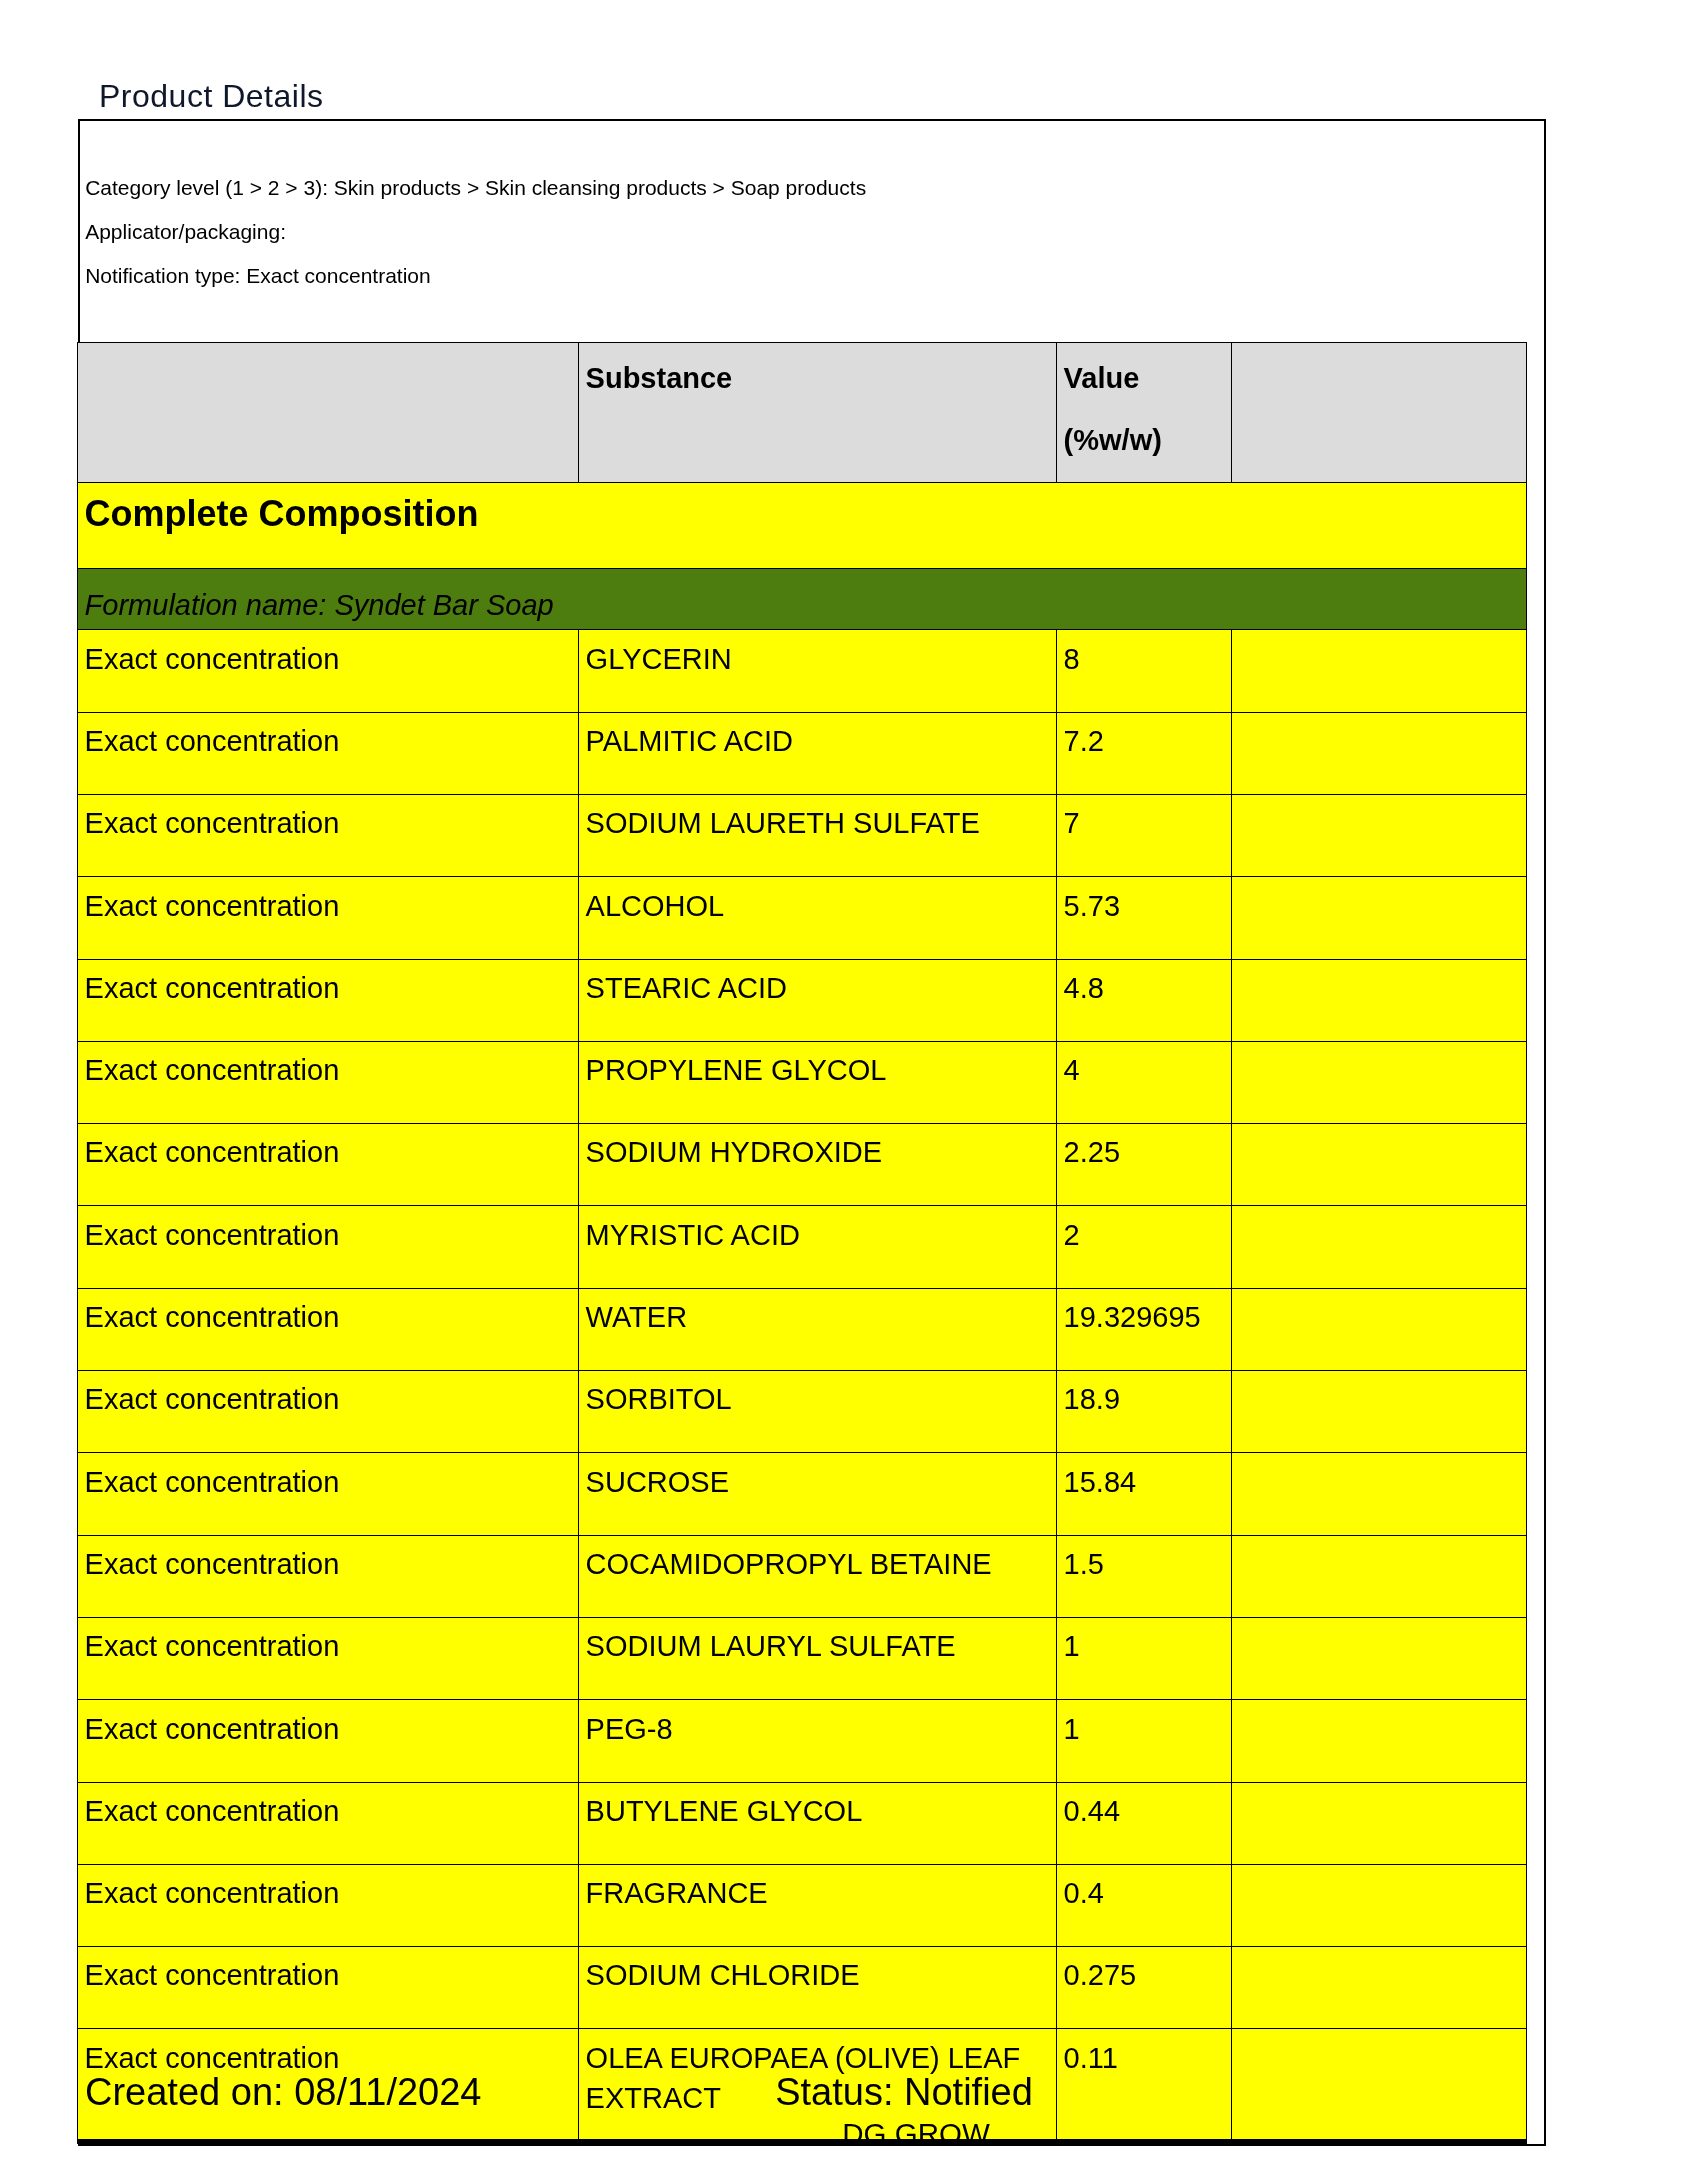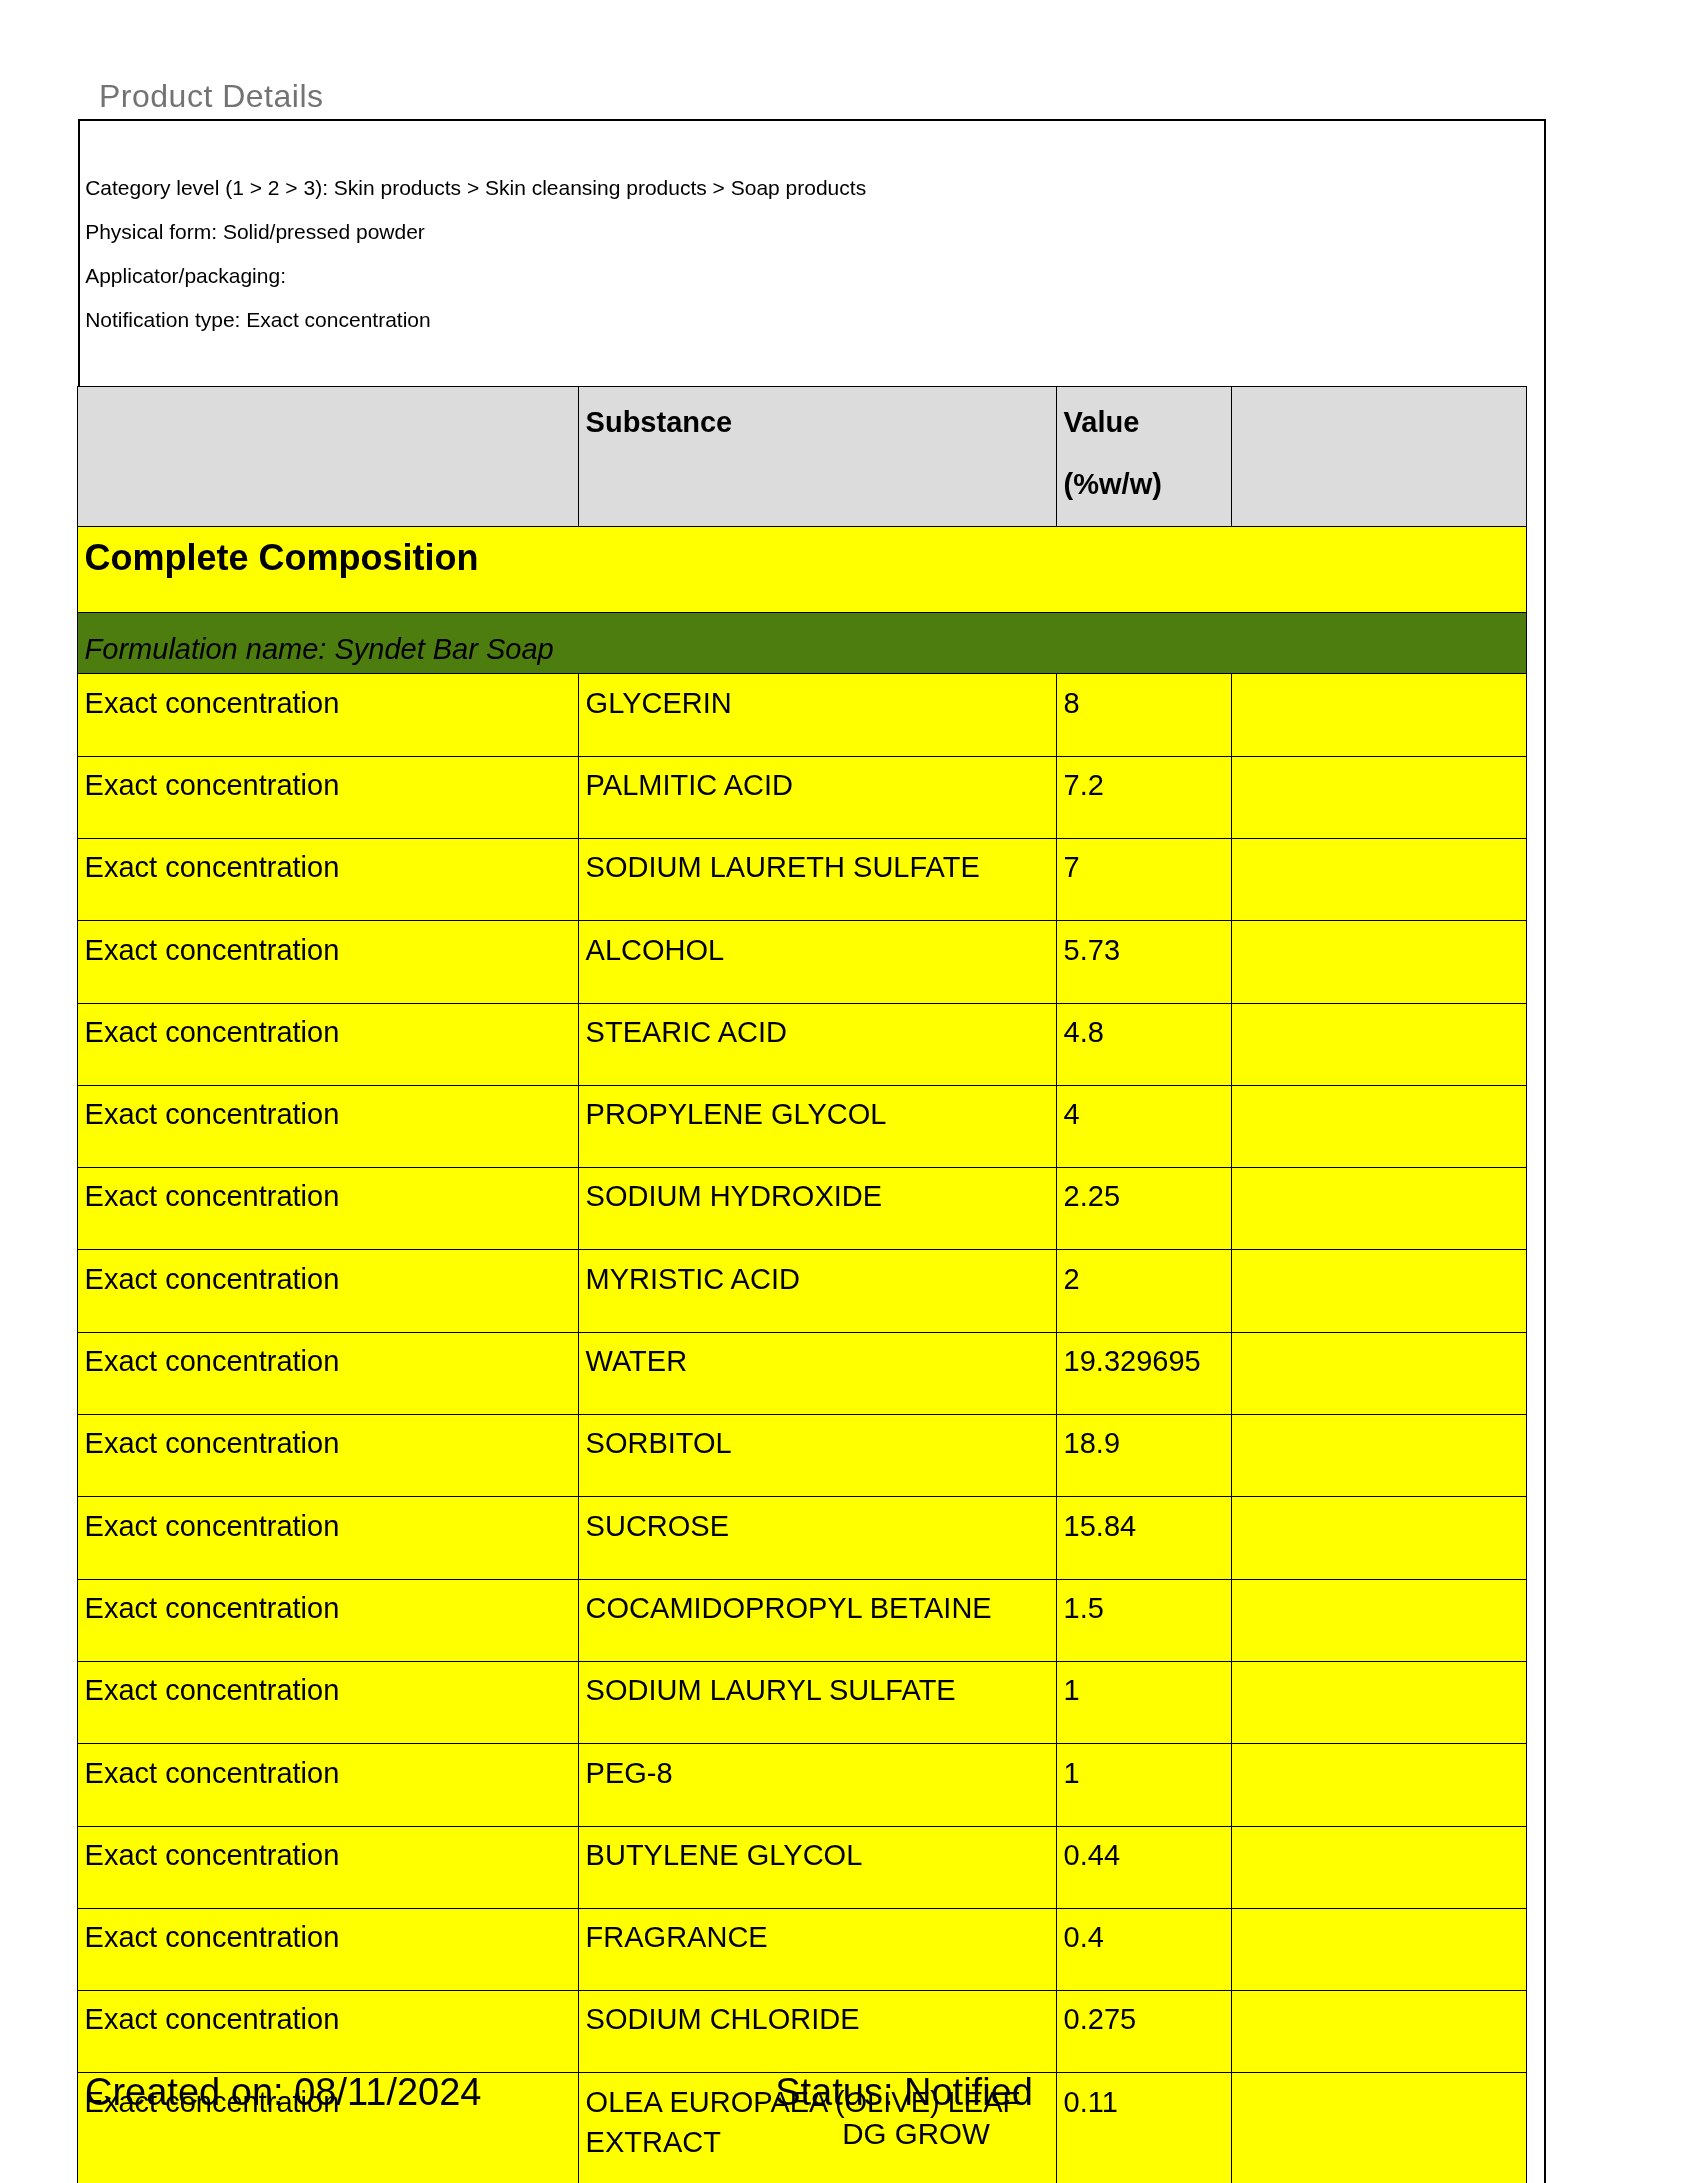--- a/index.html
+++ b/index.html
@@ -2,21 +2,21 @@
 <html style="font-size:8.3px"><head>
 <meta charset="utf-8">
 <style>
   html,body{margin:0;padding:0;background:#ffffff;}
   .page{
     position:relative;width:1687px;height:2183px;background:#ffffff;
     font-family:"Liberation Sans", sans-serif;color:#000;overflow:hidden;
   }
   .doc-title{
     position:absolute;left:99px;top:78px;
-    font-size:32px;color:#737373;letter-spacing:0.5px;
+    font-size:32px;color:#0f172a;letter-spacing:0.5px;
   }
   .content-box{
     position:absolute;left:78px;top:119px;width:1468px;
     border:2.6px solid #000;box-sizing:border-box;background:#fff;
   }
   .info-block{
     margin:45px 10.3px 0 5.2px;font-size:21px;line-height:44px;color:#000;
   }
   table.comp{
     margin-top:44px;margin-left:-2.6px;width:1449px;
@@ -56,21 +56,20 @@
 <body>
 
 <div class="page">
 
   <div class="doc-title">Product Details</div>
 
   <div class="content-box">
 
     <div class="info-block">
       <div>Category level (1 &gt; 2 &gt; 3): Skin products &gt; Skin cleansing products &gt; Soap products</div>
-      <div>Physical form: Solid/pressed powder</div>
       <div>Applicator/packaging:</div>
       <div>Notification type: Exact concentration</div>
     </div>
 
     <table class="comp">
       <colgroup>
           <col class="c1">
           <col class="c2">
           <col class="c3">
           <col class="c4">

